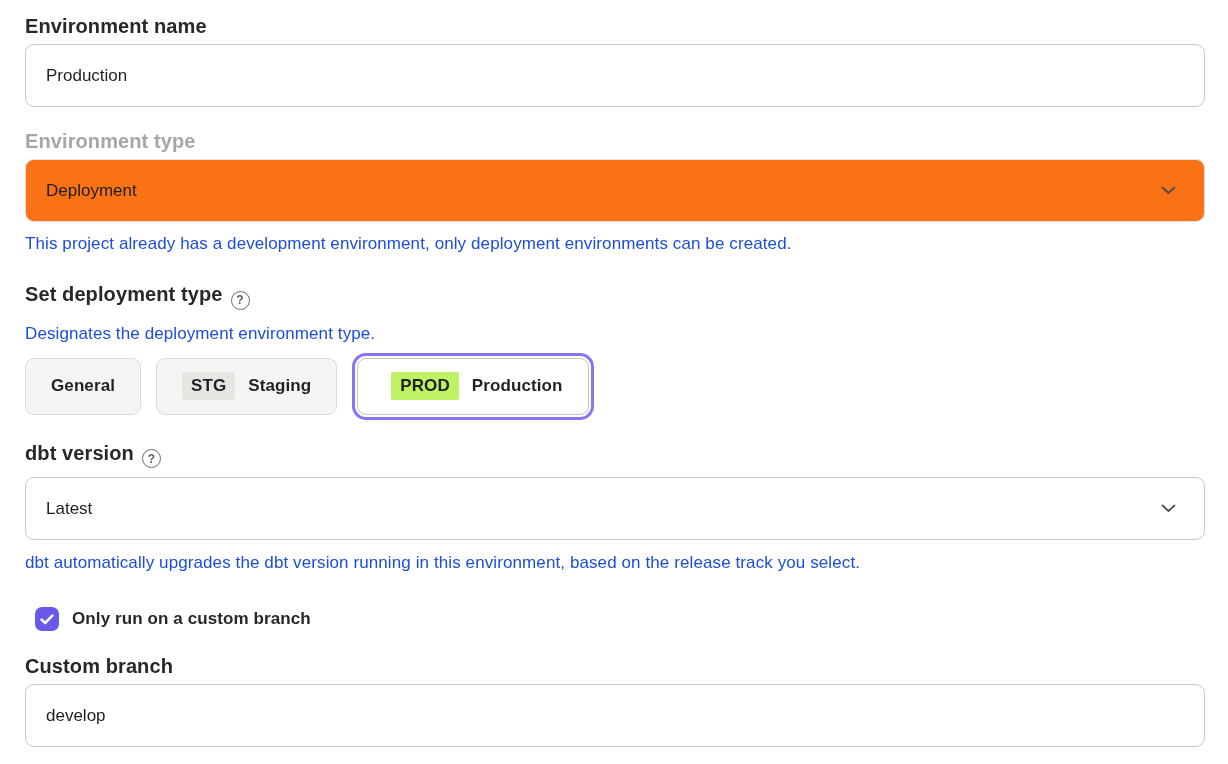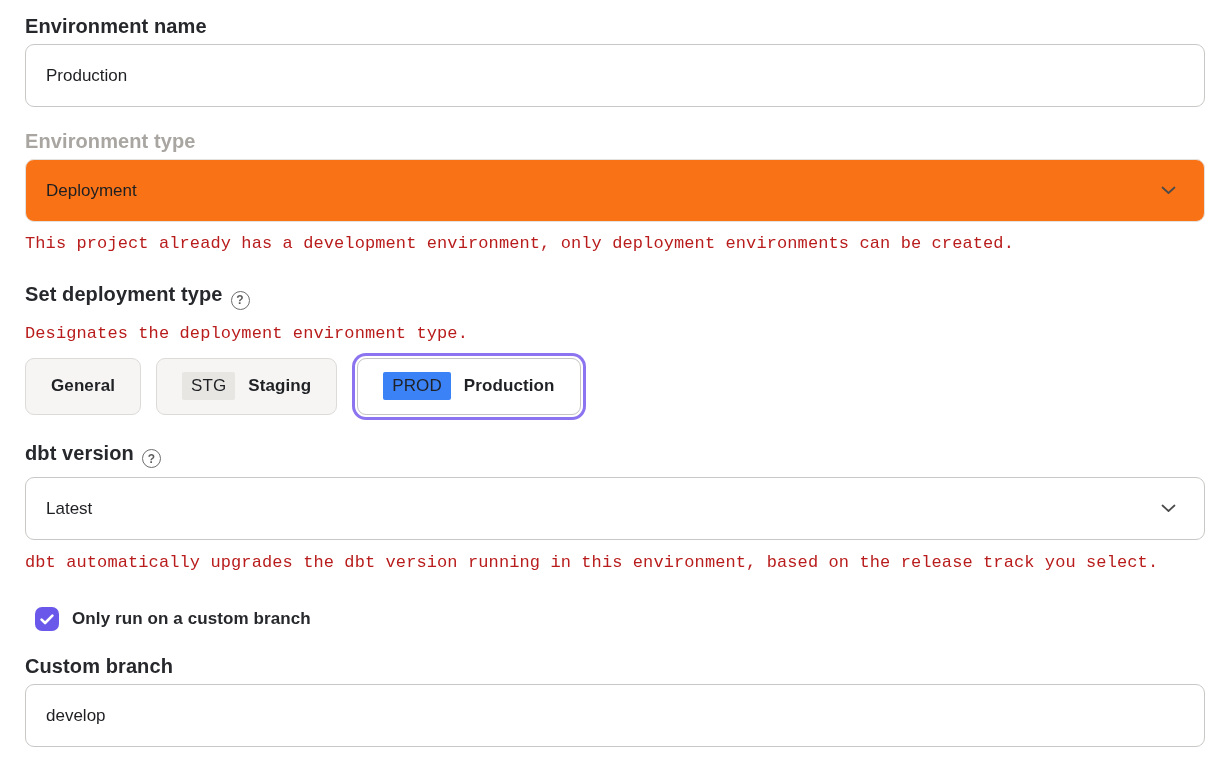--- a/index.html
+++ b/index.html
@@ -57,24 +57,23 @@
     font-size: 17px;
     color: #1d1f22;
     cursor: pointer;
   }
   .select.gray {
     background: #f97316;
     border-color: #e4e2df;
   }
   .helper {
     font-size: 17px;
-    color: #b91c1c;
+    color: #1d4ed8;
     line-height: 21px;
     letter-spacing: 0.1px;
-    font-family: Liberation Mono, monospace;
   }
   .help-icon {
     display: inline-flex;
     align-items: center;
     justify-content: center;
     width: 19px;
     height: 19px;
     box-sizing: border-box;
     border: 1.5px solid #6d6d6d;
     border-radius: 50%;
@@ -110,24 +109,24 @@
     background: #ffffff;
     border-color: #c6c5c3;
     box-shadow: 0 0 0 2px #ffffff, 0 0 0 5px #8c74f0;
     margin: 0 5px;
   }
   .badge {
     display: inline-block;
     padding: 4px 9px;
     border-radius: 2px;
     margin-right: 13px;
-    font-weight: 400;
+    font-weight: 700;
   }
   .badge.stg { background: #e8e6e3; }
-  .badge.prod { background: #3b82f6; }
+  .badge.prod { background: #bef264; margin-left: 8px; }
   .checkbox-row {
     display: flex;
     align-items: center;
     margin-top: 34px;
     cursor: pointer;
     padding-left: 10px;
   }
   .checkbox {
     width: 24px;
     height: 24px;

